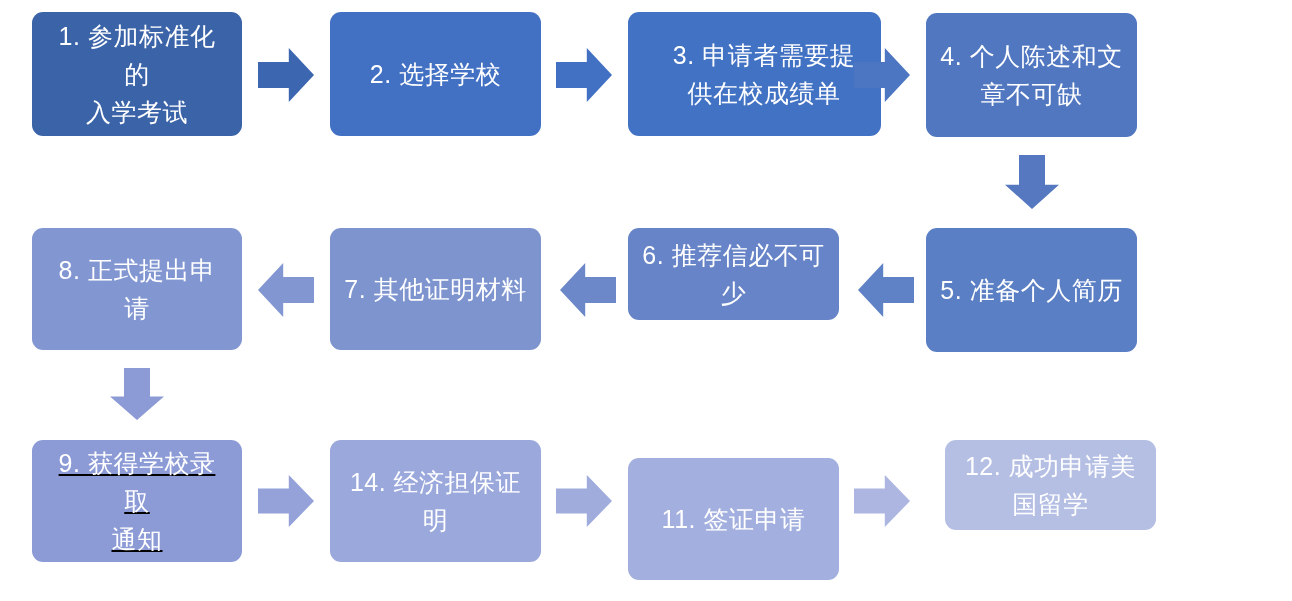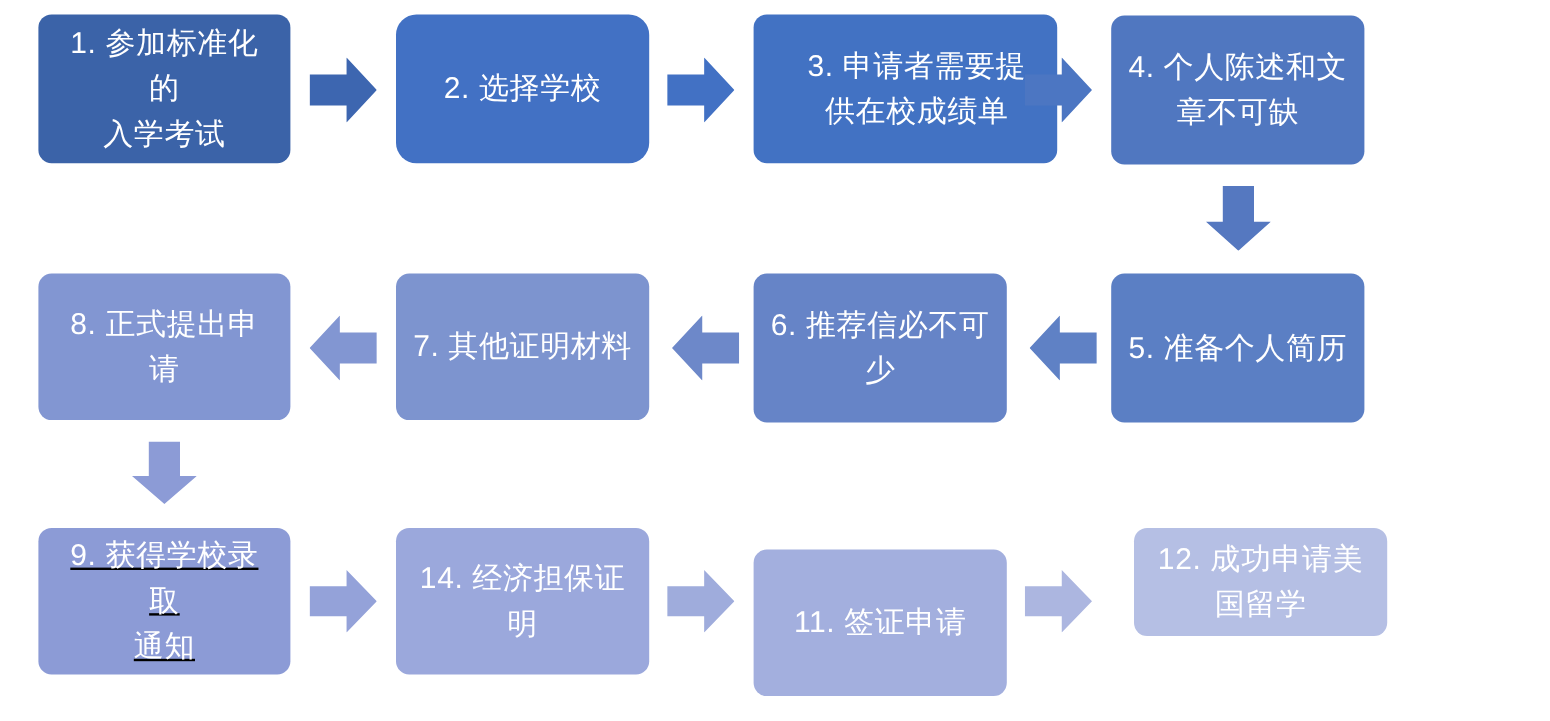--- a/index.html
+++ b/index.html
@@ -48,21 +48,21 @@
 </head>
 <body>
 
 <div id="canvas">
     <div class="node" style="left: 32px; top: 12px; width: 210px; height: 124px; background: rgb(59, 99, 168);">
       <span class="node-label">
         <span style="display:block">1. 参加标准化的</span>
         <span style="display:block">入学考试</span>
       </span>
     </div>
-    <div class="node" style="left: 330px; top: 12px; width: 211px; height: 124px; background: rgb(66, 113, 196); border-radius: 17px;">
+    <div class="node" style="left: 330px; top: 12px; width: 211px; height: 124px; background: rgb(66, 113, 196);">
       <span class="node-label">
         <span style="display:block">2. 选择学校</span>
       </span>
     </div>
     <div class="node" style="left: 628px; top: 12px; width: 253px; height: 124px; background: rgb(66, 114, 195); padding-left: 33px;">
       <span class="node-label">
         <span style="display:block">3. 申请者需要提</span>
         <span style="display:block">供在校成绩单</span>
       </span>
     </div>
@@ -70,21 +70,21 @@
       <span class="node-label">
         <span style="display:block">4. 个人陈述和文</span>
         <span style="display:block">章不可缺</span>
       </span>
     </div>
     <div class="node" style="left: 926px; top: 228px; width: 211px; height: 124px; background: rgb(91, 127, 196); align-items: center;">
       <span class="node-label">
         <span style="display:block">5. 准备个人简历</span>
       </span>
     </div>
-    <div class="node" style="left: 628px; top: 228px; width: 211px; height: 124px; background: rgb(102, 132, 199);">
+    <div class="node" style="left: 628px; top: 228px; width: 211px; height: 92px; background: rgb(102, 132, 199);">
       <span class="node-label">
         <span style="display:block">6. 推荐信必不可</span>
         <span style="display:block">少</span>
       </span>
     </div>
     <div class="node" style="left: 330px; top: 228px; width: 211px; height: 122px; background: rgb(125, 148, 207);">
       <span class="node-label">
         <span style="display:block">7. 其他证明材料</span>
       </span>
     </div>

